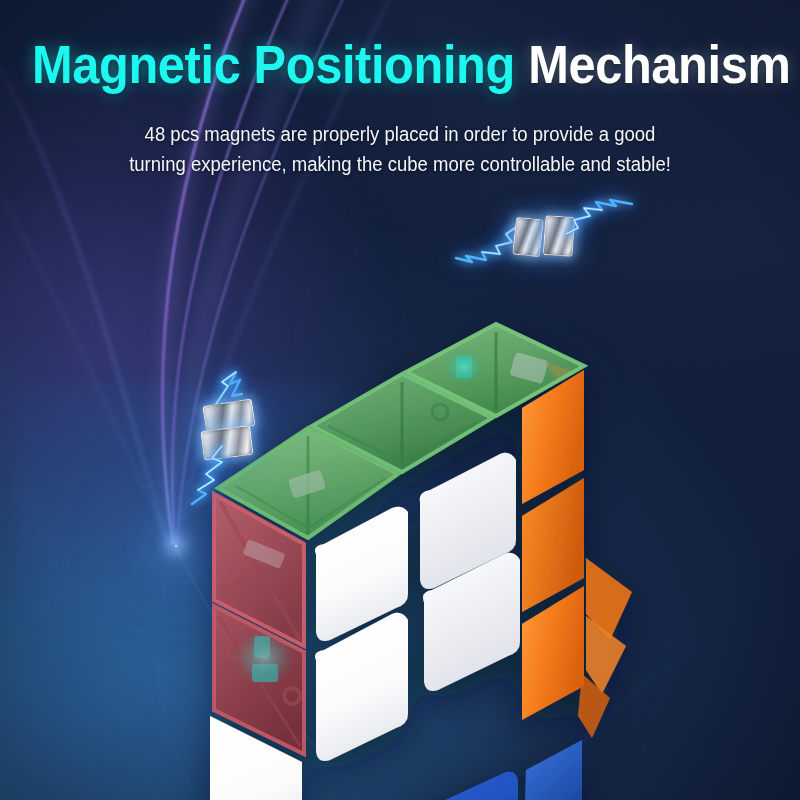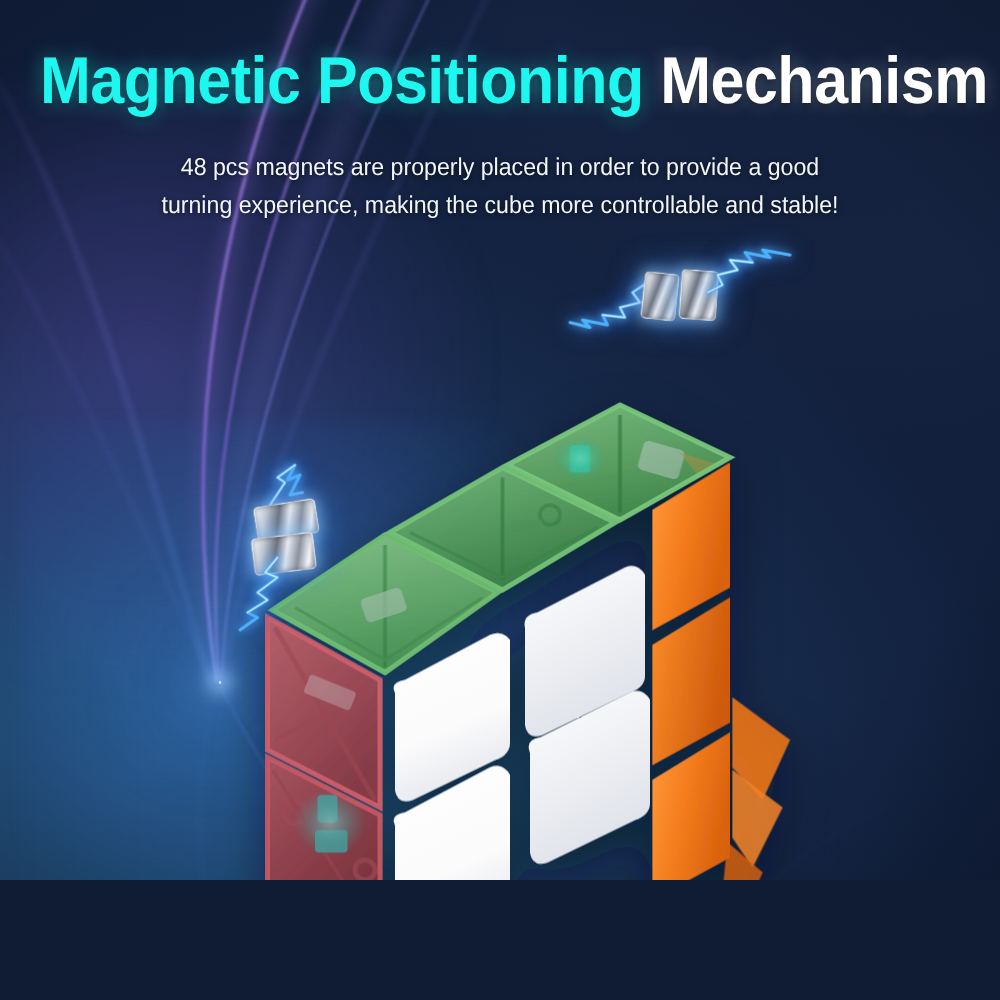--- a/index.html
+++ b/index.html
@@ -1,21 +1,21 @@
 <!DOCTYPE html>
 <html><head>
 <meta charset="utf-8">
 <style>
   html,body{margin:0;padding:0;}
   body{
     width:800px;height:800px;overflow:hidden;
     font-family:"Liberation Sans", sans-serif;
     background:#101c33;
   }
-  .stage{position:relative;width:800px;height:704px;overflow:hidden;}
+  .stage{position:relative;width:800px;height:800px;overflow:hidden;}
 
   
   .bg-base{
     position:absolute;inset:0;
     background:
       radial-gradient(ellipse 700px 520px at 14% 88%, #2a5d92 0%, #24527f 22%, #1c3c63 48%, #16294a 72%, #111f3c 100%),
       linear-gradient(135deg,#16233f 0%,#1a2b4c 40%,#1d3358 70%,#1b3357 100%);
   }
   .bg-navy-tr{
     position:absolute;right:-5%;top:-10%;width:70%;height:62%;

